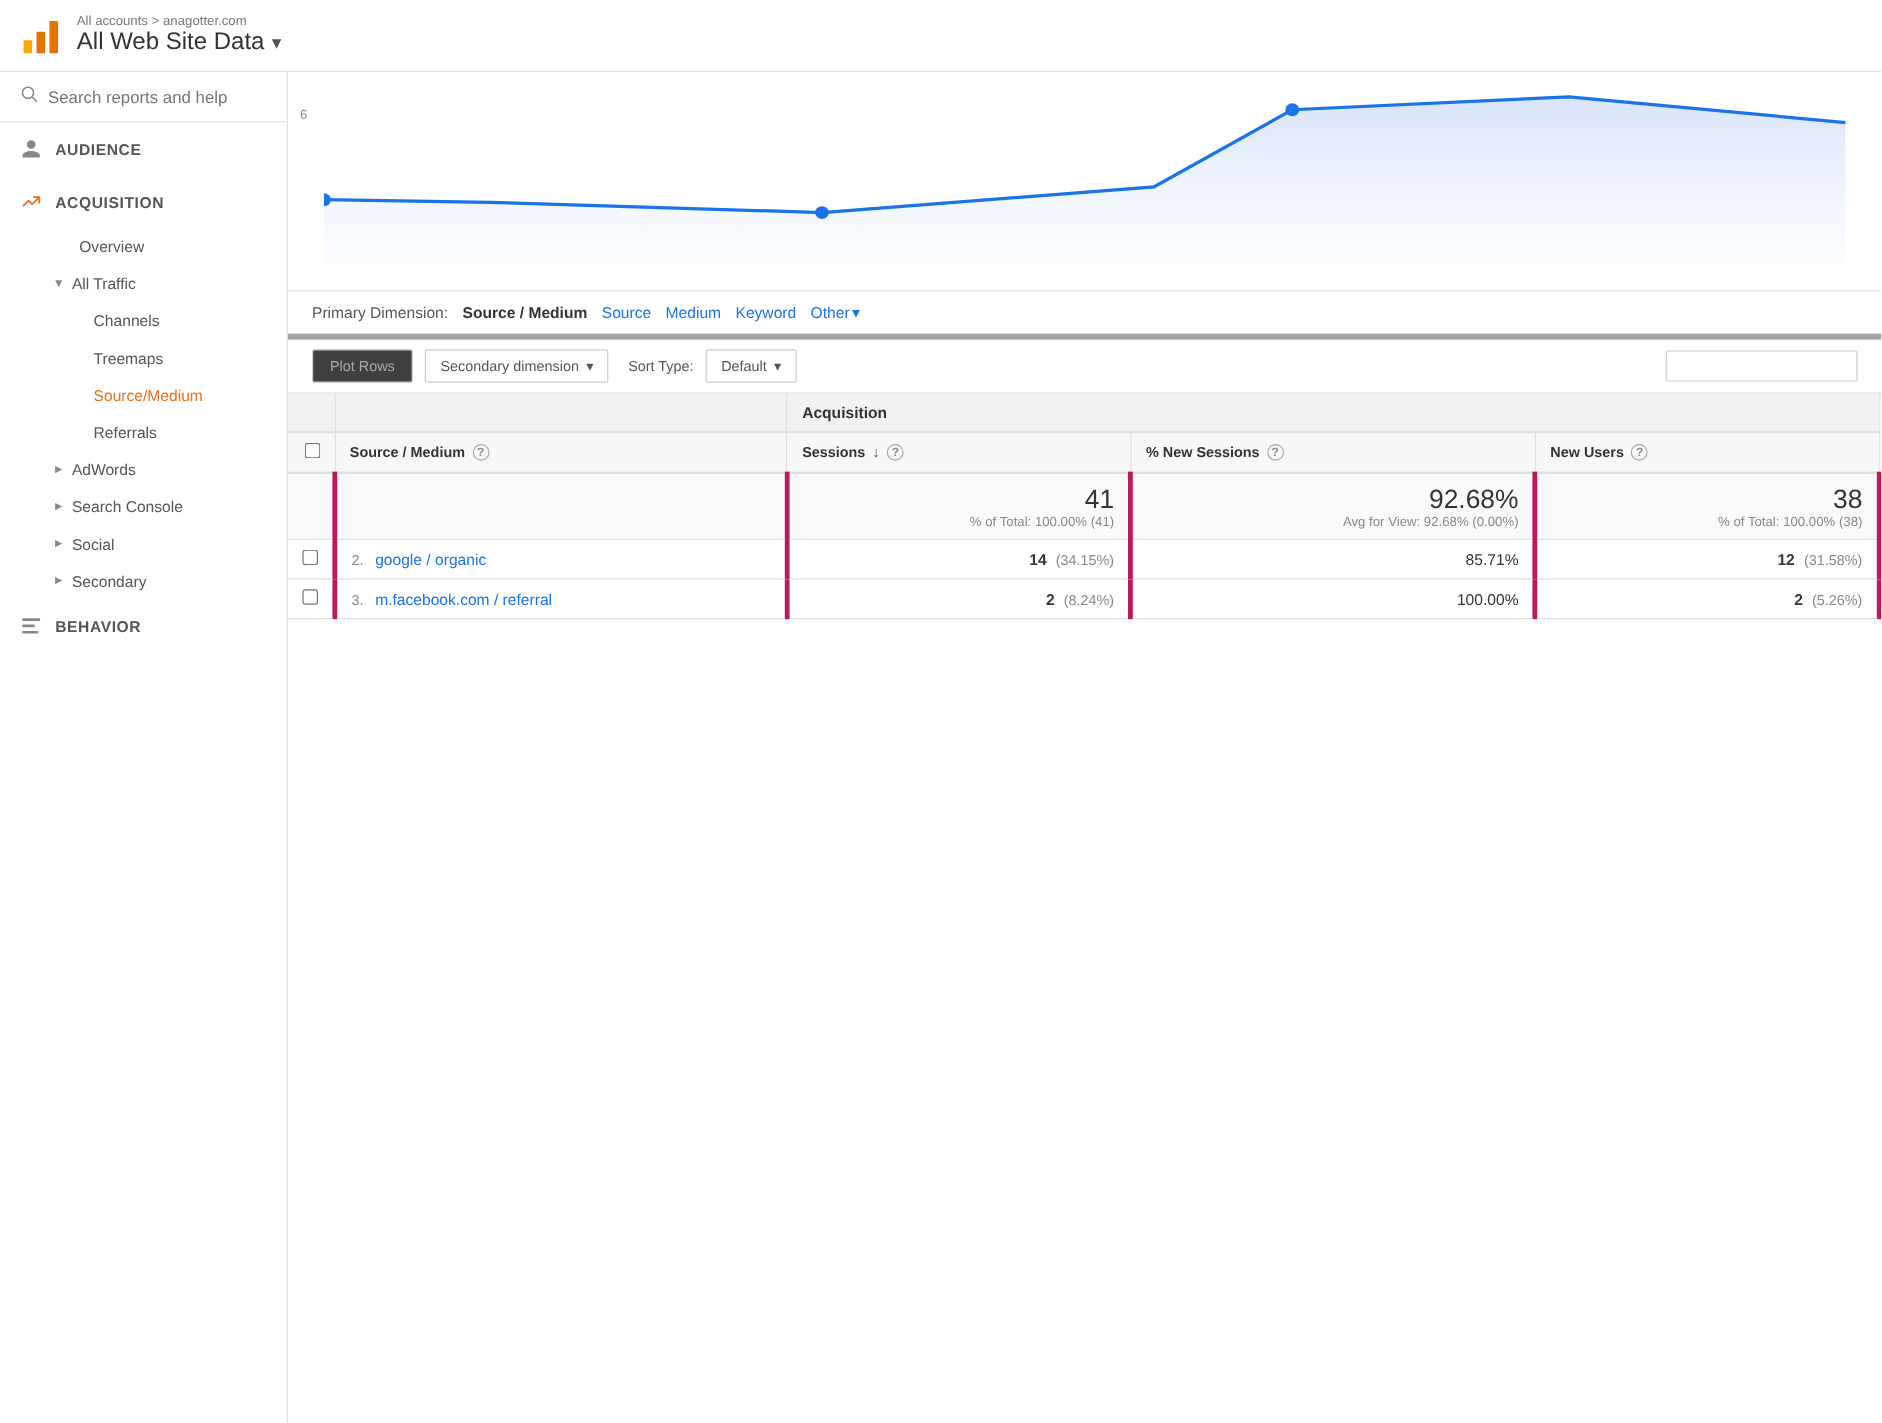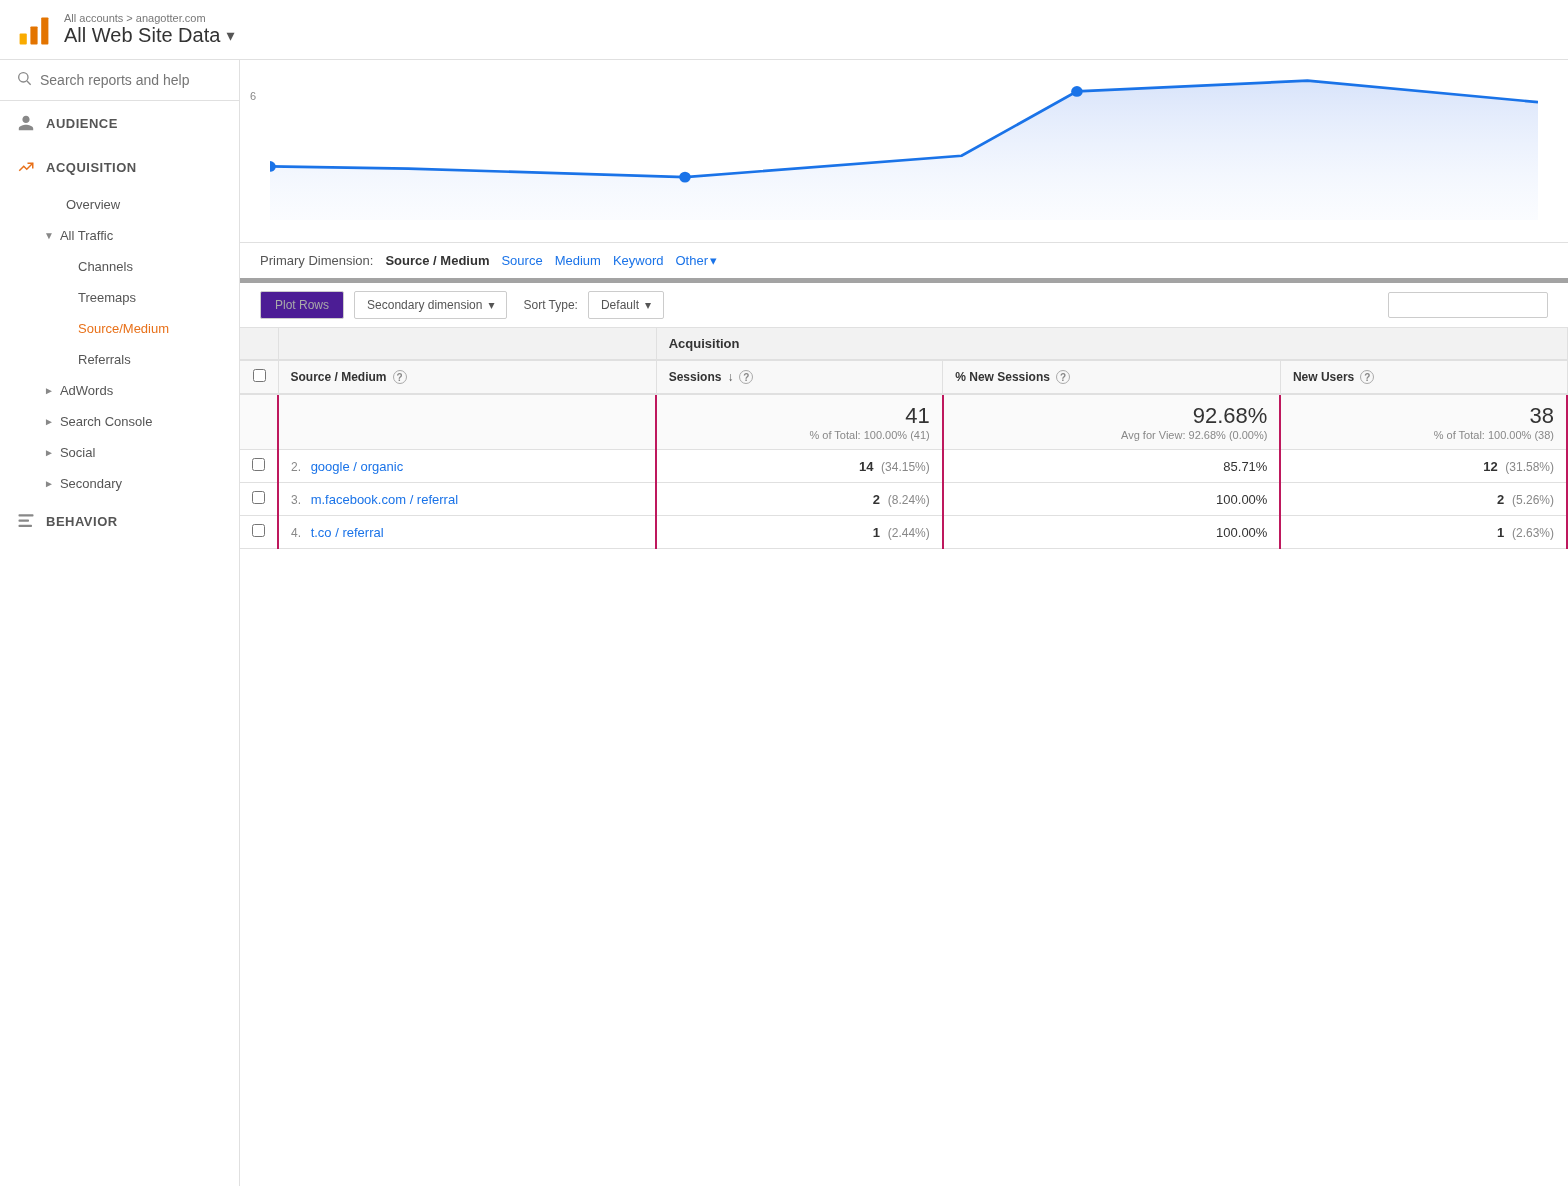--- a/index.html
+++ b/index.html
@@ -41,31 +41,31 @@
 
     
     .primary-dim-bar { display: flex; align-items: center; gap: 12px; padding: 10px 20px; border-bottom: 5px solid #a3a3a3; flex-wrap: wrap; }
     .pd-label { font-size: 13px; color: #555; }
     .pd-selected { font-size: 13px; font-weight: 700; color: #333; }
     .pd-link { font-size: 13px; color: #1a73e8; cursor: pointer; text-decoration: none; }
     .pd-other { display: flex; align-items: center; gap: 2px; font-size: 13px; color: #1a73e8; cursor: pointer; }
 
     
     .toolbar { display: flex; align-items: center; gap: 10px; padding: 8px 20px; border-bottom: 1px solid #e0e0e0; }
-    .btn-plot-rows { padding: 6px 14px; border: 1px solid #ccc; background: #4c1d95; color: #aaa; font-size: 12px; cursor: pointer; border-radius: 2px; }
+    .btn-plot-rows { padding: 6px 14px; border: 1px solid #ccc; background: #404040; color: #aaa; font-size: 12px; cursor: pointer; border-radius: 2px; }
     .dropdown-btn { display: flex; align-items: center; gap: 6px; padding: 6px 12px; border: 1px solid #ccc; background: #fff; font-size: 12px; cursor: pointer; border-radius: 2px; color: #555; }
     .sort-label { font-size: 12px; color: #555; margin-left: 6px; }
     .search-box { margin-left: auto; padding: 5px 10px; border: 1px solid #ccc; border-radius: 2px; font-size: 12px; outline: none; width: 160px; }
 
     
     .data-table { width: 100%; border-collapse: collapse; }
     .data-table th { background: #f8f8f8; border-bottom: 2px solid #e0e0e0; border-right: 1px solid #e0e0e0; padding: 8px 12px; font-size: 12px; font-weight: 700; color: #333; text-align: right; }
     .data-table th.left-col { text-align: left; }
     .data-table th.group-header { text-align: left; background: #f2f2f2; font-size: 13px; font-weight: 700; color: #333; }
-    .data-table td { border-bottom: 1px solid #e0e0e0; border-right: 2px solid #be185d; padding: 8px 12px; font-size: 13px; color: #333; text-align: right; vertical-align: middle; }
+    .data-table td { border-bottom: 1px solid #e0e0e0; border-right: 4px solid #be185d; padding: 8px 12px; font-size: 13px; color: #333; text-align: right; vertical-align: middle; }
     .data-table td.left-col { text-align: left; }
     .data-table td a { color: #1a73e8; text-decoration: none; }
     .help-icon { display: inline-flex; align-items: center; justify-content: center; width: 14px; height: 14px; border: 1px solid #aaa; border-radius: 50%; font-size: 10px; color: #888; margin-left: 4px; vertical-align: middle; cursor: pointer; }
     .sort-icon { display: inline-block; margin-left: 4px; color: #555; }
     .th-inner { display: flex; align-items: center; gap: 2px; }
     .th-inner.left { justify-content: flex-start; }
     .total-row td { font-size: 13px; background: #fafafa; }
     .total-sessions { font-size: 22px; font-weight: 400; color: #333; }
     .total-sub { font-size: 11px; color: #888; display: block; }
     .total-pct { font-size: 22px; color: #333; }
@@ -328,37 +328,17 @@
         <span class="pct-small">(8.24%)</span>
       </td>
       <td>
         <span>100.00%</span>
       </td>
       <td>
         <span class="sessions-val">2</span>
         <span class="pct-small">(5.26%)</span>
       </td>
     </tr>
-          <tr>
-      <td class="checkbox-col">
-        <input type="checkbox" style="">
-      </td>
-      <td class="left-col">
-        <span class="row-num">4.</span>
-        <a href="#">t.co / referral</a>
-      </td>
-      <td>
-        <span class="sessions-val">1</span>
-        <span class="pct-small">(2.44%)</span>
-      </td>
-      <td>
-        <span>100.00%</span>
-      </td>
-      <td>
-        <span class="sessions-val">1</span>
-        <span class="pct-small">(2.63%)</span>
-      </td>
-    </tr>
         </tbody>
     </table>
 
   </div>
 </div>
 
 </body></html>

